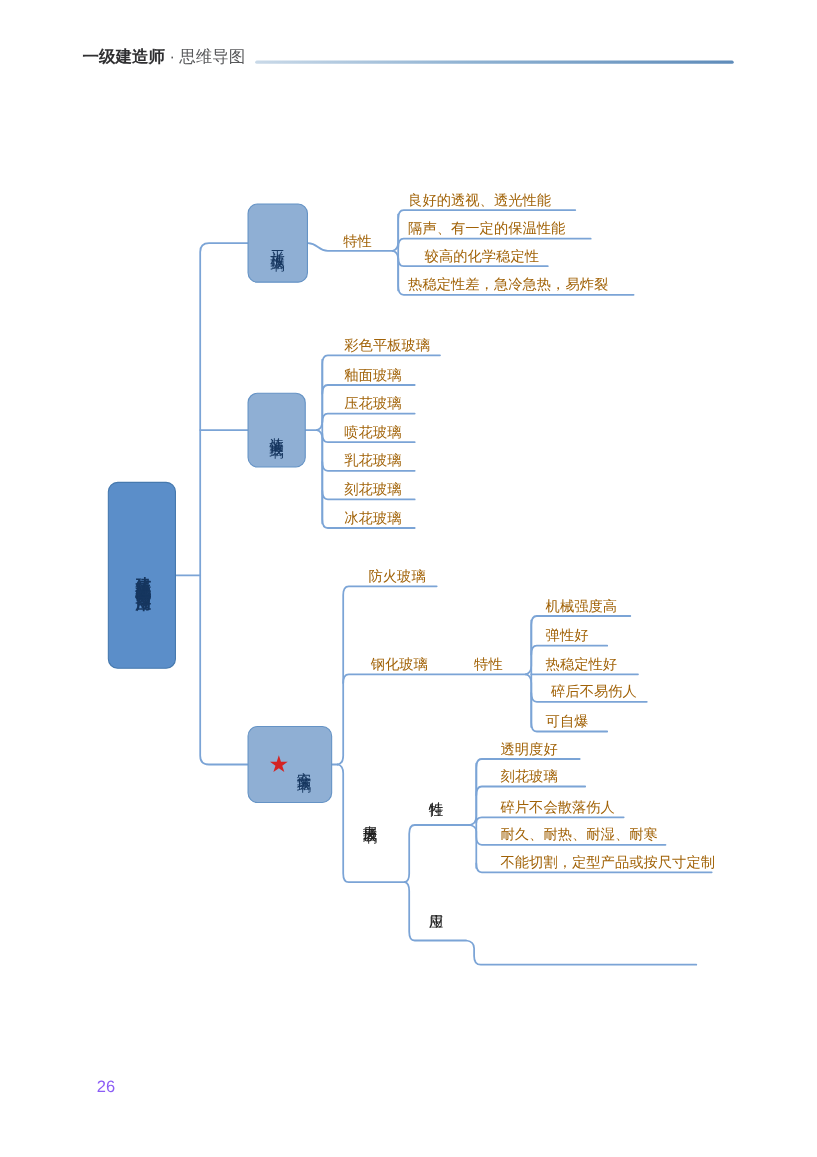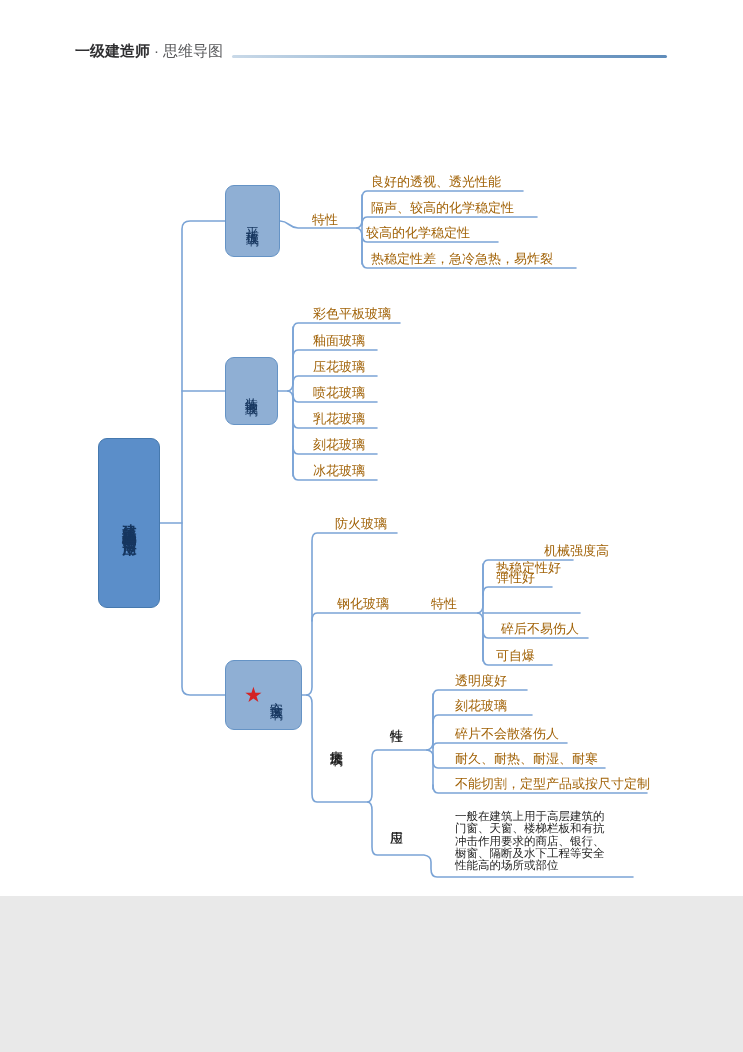--- a/index.html
+++ b/index.html
@@ -1,16 +1,16 @@
 <!DOCTYPE html>
 <html><head>
 <meta charset="utf-8">
 <style>
   html,body{margin:0;padding:0;background:#e9e9e9;}
-  #page{position:relative;width:743px;height:896px;background:#ffffff;margin:0 auto;
+  #page{position:relative;width:743px;height:1052px;background:#ffffff;margin:0 auto;
         font-family:"Liberation Serif", serif;overflow:hidden;}
   
   .hdr{position:absolute;left:75px;top:42px;font-family:"Liberation Sans",sans-serif;
        font-size:15px;color:#58595b;white-space:nowrap;}
   .hdr .brand{font-weight:bold;color:#2f2f31;}
   .hdr .dot{margin:0 4px;color:#58595b;}
   .hline{position:absolute;left:232px;top:55px;width:435px;height:3px;border-radius:2px;
          background:linear-gradient(to right,#c9d9e8 0%,#8fb2d2 45%,#5f8cba 100%);}
   
   svg.wires{position:absolute;left:0;top:0;width:743px;height:1052px;}
@@ -90,22 +90,22 @@
 
   <div class="nbox root" style="left:98px;top:438px;width:62px;height:170px;">
     <span class="vtext">建筑玻璃的特性与应用</span>
   </div>
 
   <div class="nbox" style="left:225px;top:185px;width:55px;height:72px;">
     <span class="vtext">平板玻璃</span>
   </div>
   <div class="leaf" style="left:312px;top:212px;">特性</div>
   <div class="leaf" style="left:371px;top:174px;">良好的透视、透光性能</div>
-  <div class="leaf" style="left:371px;top:200px;">隔声、较高的化学稳定性</div>
-  <div class="leaf" style="left:366px;top:225px;">较高的化学稳定性</div>
+  <div class="leaf" style="left:371px;top:200px;">隔声、有一定的保温性能</div>
+  <div class="leaf" style="left:386px;top:225px;">较高的化学稳定性</div>
   <div class="leaf" style="left:371px;top:251px;">热稳定性差，急冷急热，易炸裂</div>
 
   <div class="nbox" style="left:225px;top:357px;width:53px;height:68px;">
     <span class="vtext">装饰玻璃</span>
   </div>
   <div class="leaf" style="left:313px;top:306px;">彩色平板玻璃</div>
   <div class="leaf" style="left:313px;top:333px;">釉面玻璃</div>
   <div class="leaf" style="left:313px;top:359px;">压花玻璃</div>
   <div class="leaf" style="left:313px;top:385px;">喷花玻璃</div>
   <div class="leaf" style="left:313px;top:411px;">乳花玻璃</div>
@@ -114,36 +114,31 @@
 
   <div class="nbox" style="left:225px;top:660px;width:77px;height:70px;gap:7px;">
     <span class="star">★</span>
     <span class="vtext">安全玻璃</span>
   </div>
 
   <div class="leaf" style="left:335px;top:516px;">防火玻璃</div>
 
   <div class="leaf" style="left:337px;top:596px;">钢化玻璃</div>
   <div class="leaf" style="left:431px;top:596px;">特性</div>
-  <div class="leaf" style="left:496px;top:543px;margin-left:48px;">机械强度高</div>
+  <div class="leaf" style="left:496px;top:543px;">机械强度高</div>
   <div class="leaf" style="left:496px;top:570px;">弹性好</div>
-  <div class="leaf" style="left:496px;top:560px;">热稳定性好</div>
+  <div class="leaf" style="left:496px;top:596px;">热稳定性好</div>
   <div class="leaf" style="left:501px;top:621px;">碎后不易伤人</div>
   <div class="leaf" style="left:496px;top:648px;">可自爆</div>
 
   <div class="vlabel" style="left:330px;top:740px;">夹层玻璃</div>
   <div class="vlabel" style="left:390px;top:718px;">特性</div>
   <div class="leaf" style="left:455px;top:673px;">透明度好</div>
   <div class="leaf" style="left:455px;top:698px;">刻花玻璃</div>
   <div class="leaf" style="left:455px;top:726px;">碎片不会散落伤人</div>
   <div class="leaf" style="left:455px;top:751px;">耐久、耐热、耐湿、耐寒</div>
   <div class="leaf" style="left:455px;top:776px;">不能切割，定型产品或按尺寸定制</div>
 
   <div class="vlabel" style="left:390px;top:820px;">应用</div>
-  <div class="usage">一般在建筑上用于高层建筑的
-门窗、天窗、楼梯栏板和有抗
-冲击作用要求的商店、银行、
-橱窗、隔断及水下工程等安全
-性能高的场所或部位</div>
 
   <div class="pagenum">26</div>
 
 </div>
 
 </body></html>

